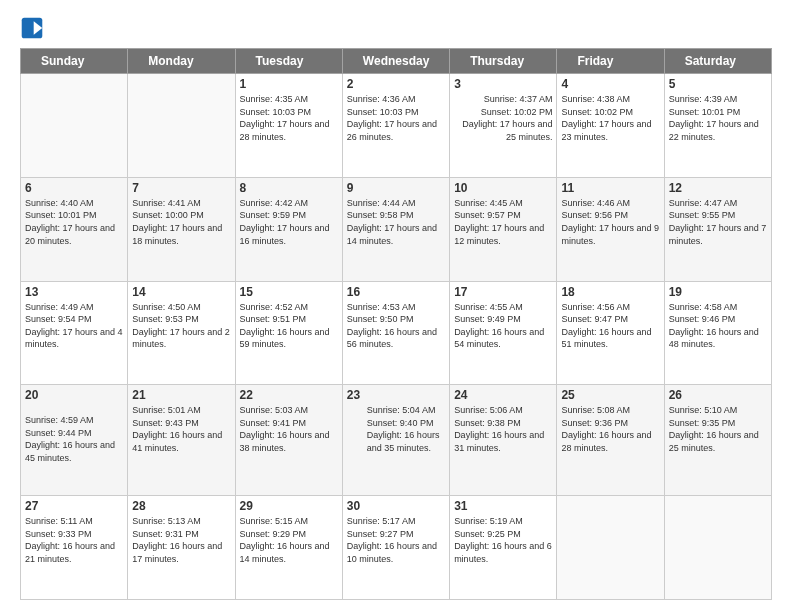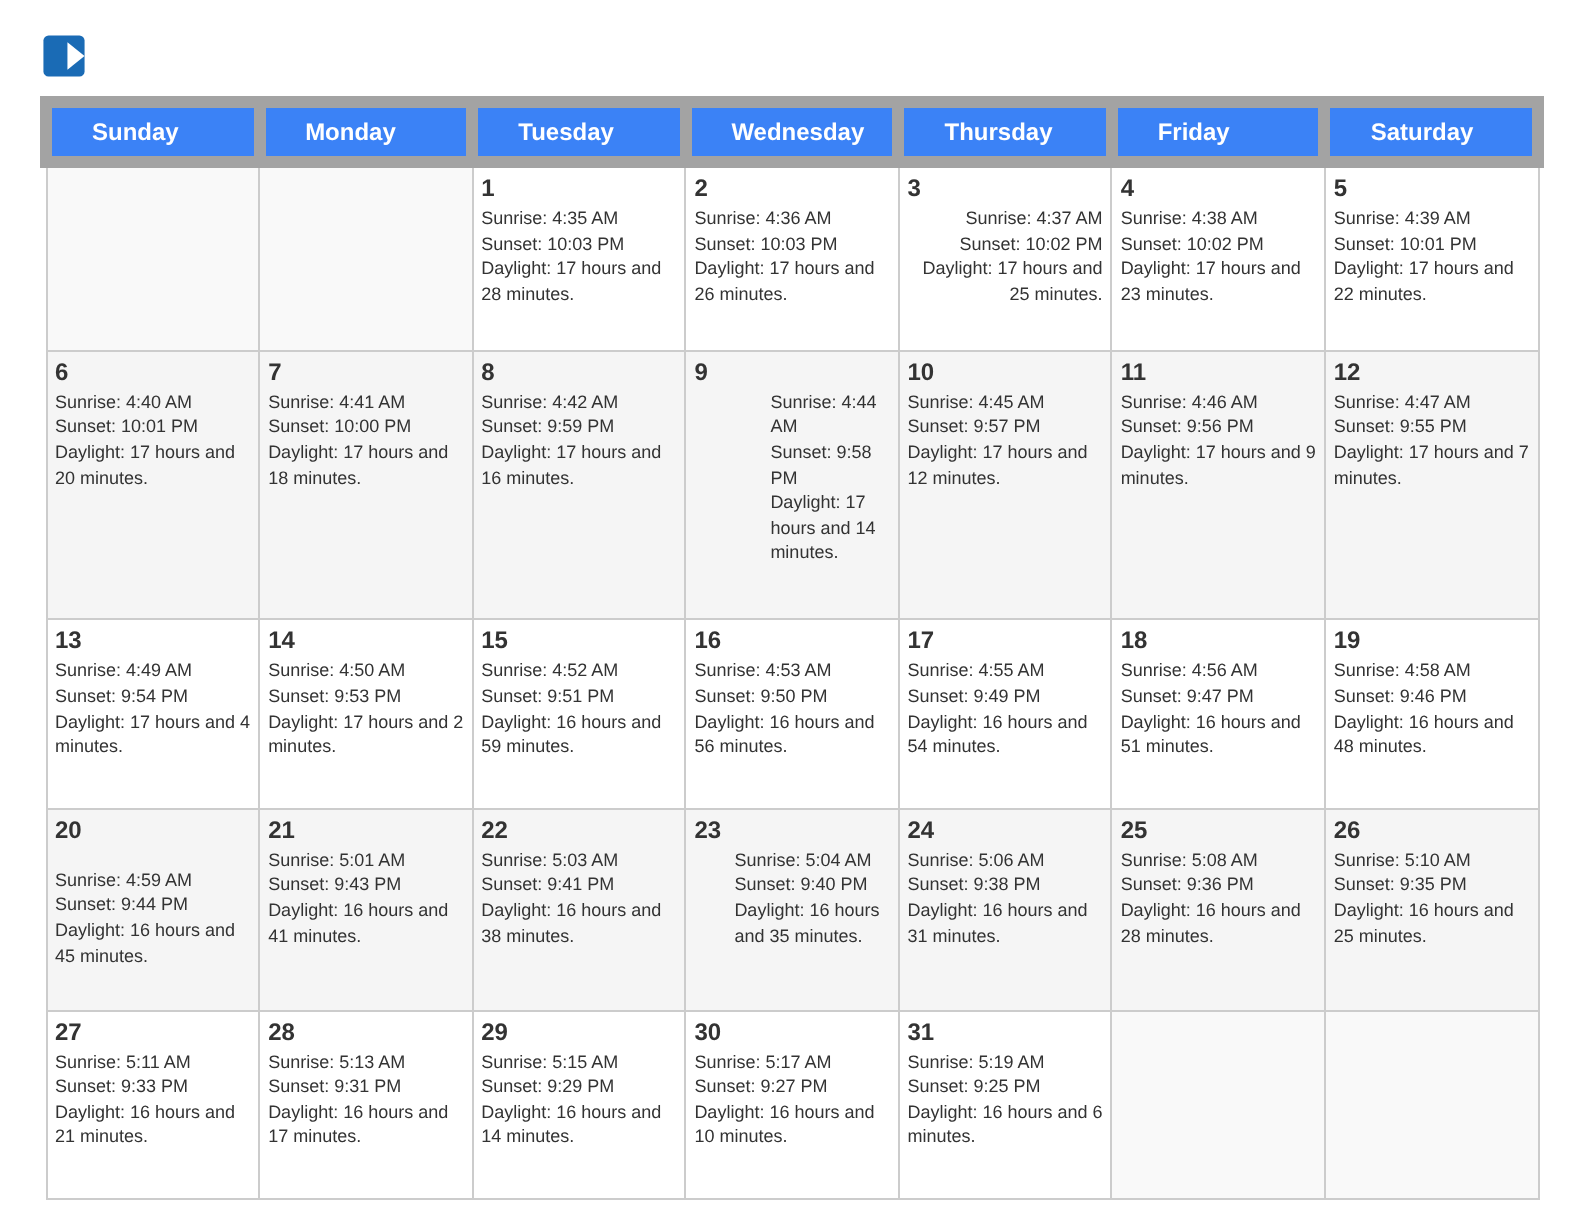--- a/index.html
+++ b/index.html
@@ -56,27 +56,27 @@
       margin-top: 2px;
     }
     .calendar {
       flex: 1;
       border: 1px solid #ccc;
       border-collapse: collapse;
       width: 100%;
       table-layout: fixed;
     }
     .calendar th {
-      background: #3b82f6;
+      background: #737373;
       color: #fff;
       font-size: 12px;
       font-weight: bold;
       padding: 5px 20px;
       text-align: left;
-      border: 6px solid #a3a3a3;
+      border: 1px solid #a3a3a3;
     }
     .calendar td {
       vertical-align: top;
       border: 1px solid #ccc;
       padding: 3px 4px;
       font-size: 9.5px;
       color: #333;
       height: 78px;
     }
     .calendar td.empty {
@@ -179,21 +179,21 @@
 Daylight: 17 hours and 18 minutes.</div>
           </td>
           <td>
             <span class="day-num">8</span>
             <div class="cell-info" style="white-space: pre-line;">Sunrise: 4:42 AM
 Sunset: 9:59 PM
 Daylight: 17 hours and 16 minutes.</div>
           </td>
           <td>
             <span class="day-num">9</span>
-            <div class="cell-info" style="white-space: pre-line; margin-left: 38px;">Sunrise: 4:44 AM
+            <div class="cell-info" style="white-space: pre-line;">Sunrise: 4:44 AM
 Sunset: 9:58 PM
 Daylight: 17 hours and 14 minutes.</div>
           </td>
           <td>
             <span class="day-num">10</span>
             <div class="cell-info" style="white-space: pre-line;">Sunrise: 4:45 AM
 Sunset: 9:57 PM
 Daylight: 17 hours and 12 minutes.</div>
           </td>
           <td>

